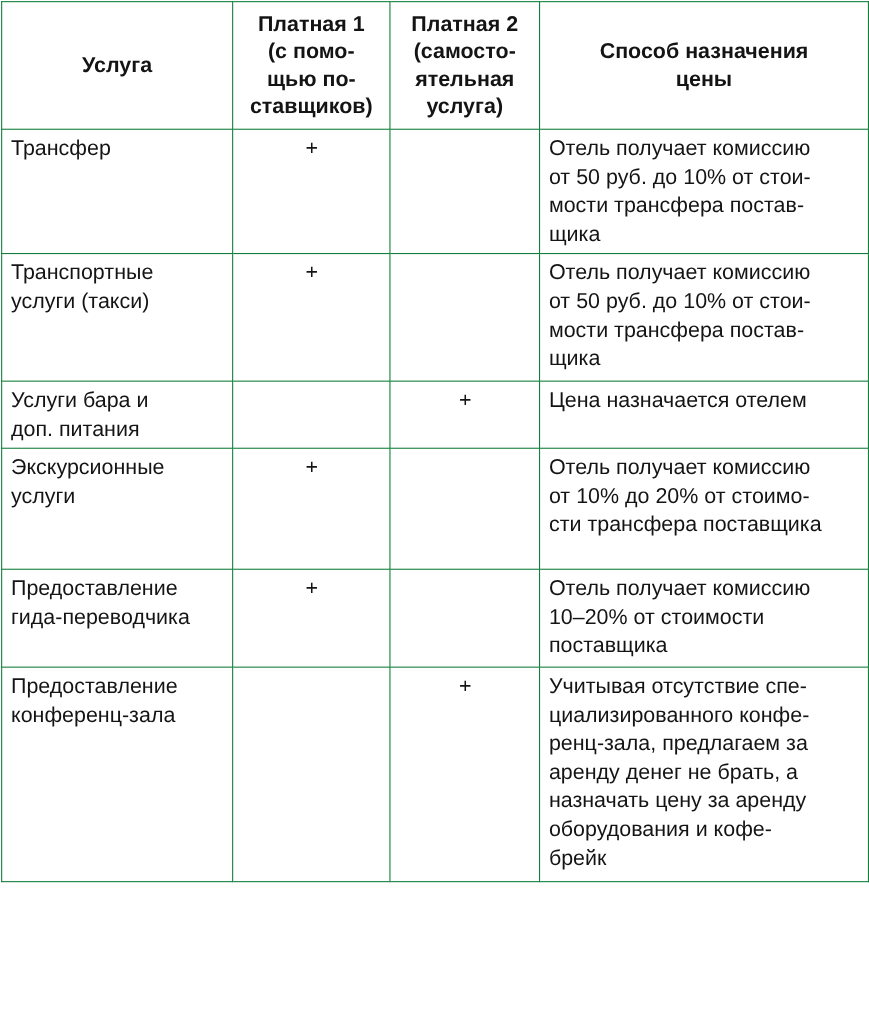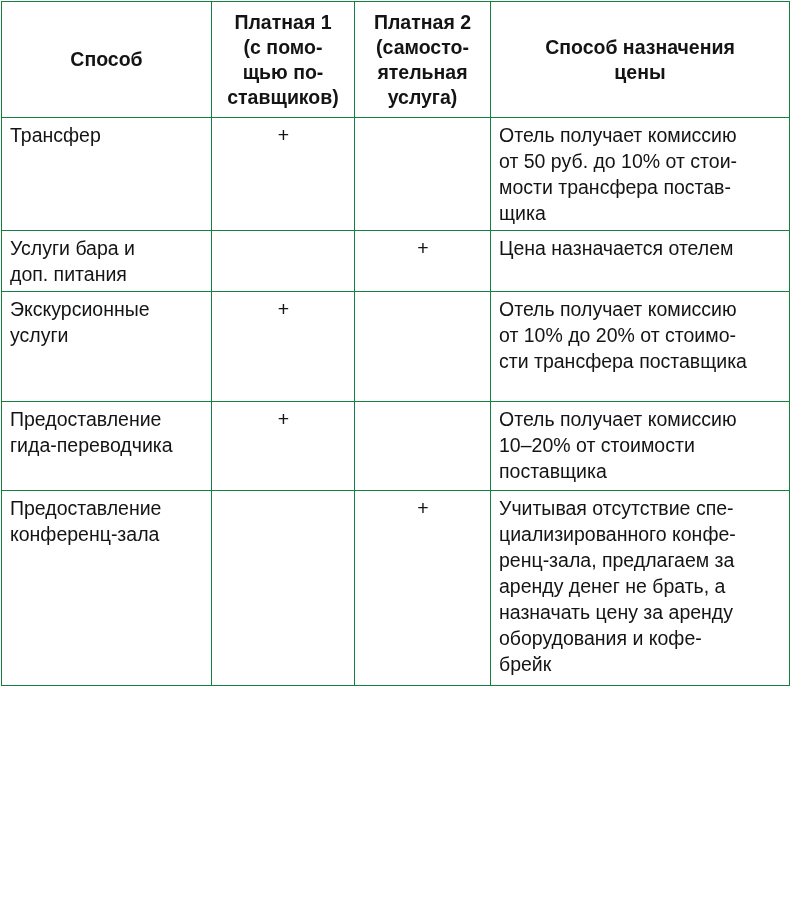--- a/index.html
+++ b/index.html
@@ -56,21 +56,21 @@
 <table class="pricing">
   <colgroup>
     <col class="col-service">
     <col class="col-paid1">
     <col class="col-paid2">
     <col class="col-method">
   </colgroup>
   <thead>
     <tr class="header-row">
       <th>
-          <span>Способ</span>
+          <span>Услуга</span>
         </th>
       <th>
           <span>Платная 1
 (с помо-
 щью по-
 ставщиков)</span>
         </th>
       <th>
           <span>Платная 2
 (самосто-
@@ -79,20 +79,30 @@
         </th>
       <th>
           <span>Способ назначения
 цены</span>
         </th>
     </tr>
   </thead>
   <tbody>
     <tr style="height:100px">
       <td class="service">Трансфер</td>
+      <td class="mark">+</td>
+      <td class="mark"></td>
+      <td class="method">Отель получает комиссию
+от 50 руб. до 10% от стои-
+мости трансфера постав-
+щика</td>
+    </tr>
+    <tr style="height:116px">
+      <td class="service">Транспортные
+услуги (такси)</td>
       <td class="mark">+</td>
       <td class="mark"></td>
       <td class="method">Отель получает комиссию
 от 50 руб. до 10% от стои-
 мости трансфера постав-
 щика</td>
     </tr>
     <tr style="height:52px">
       <td class="service">Услуги бара и
 доп. питания</td>

